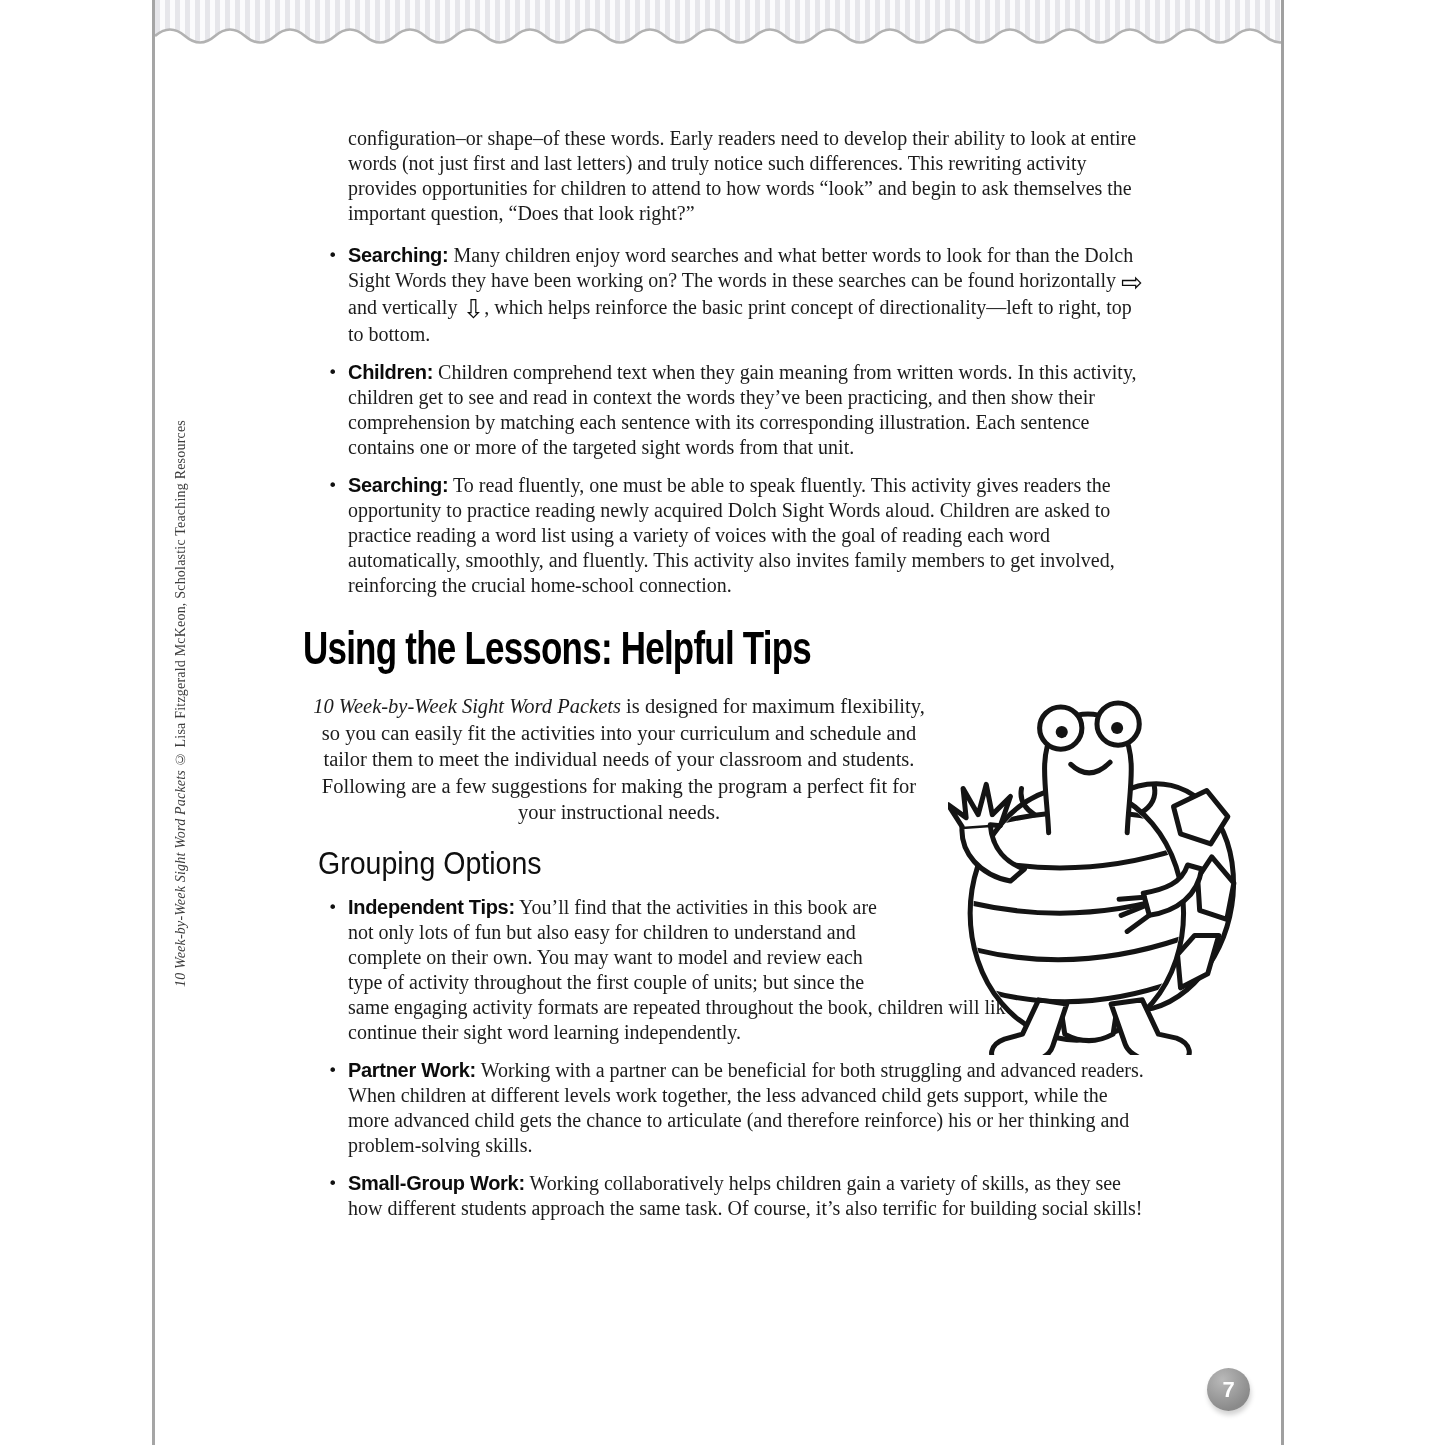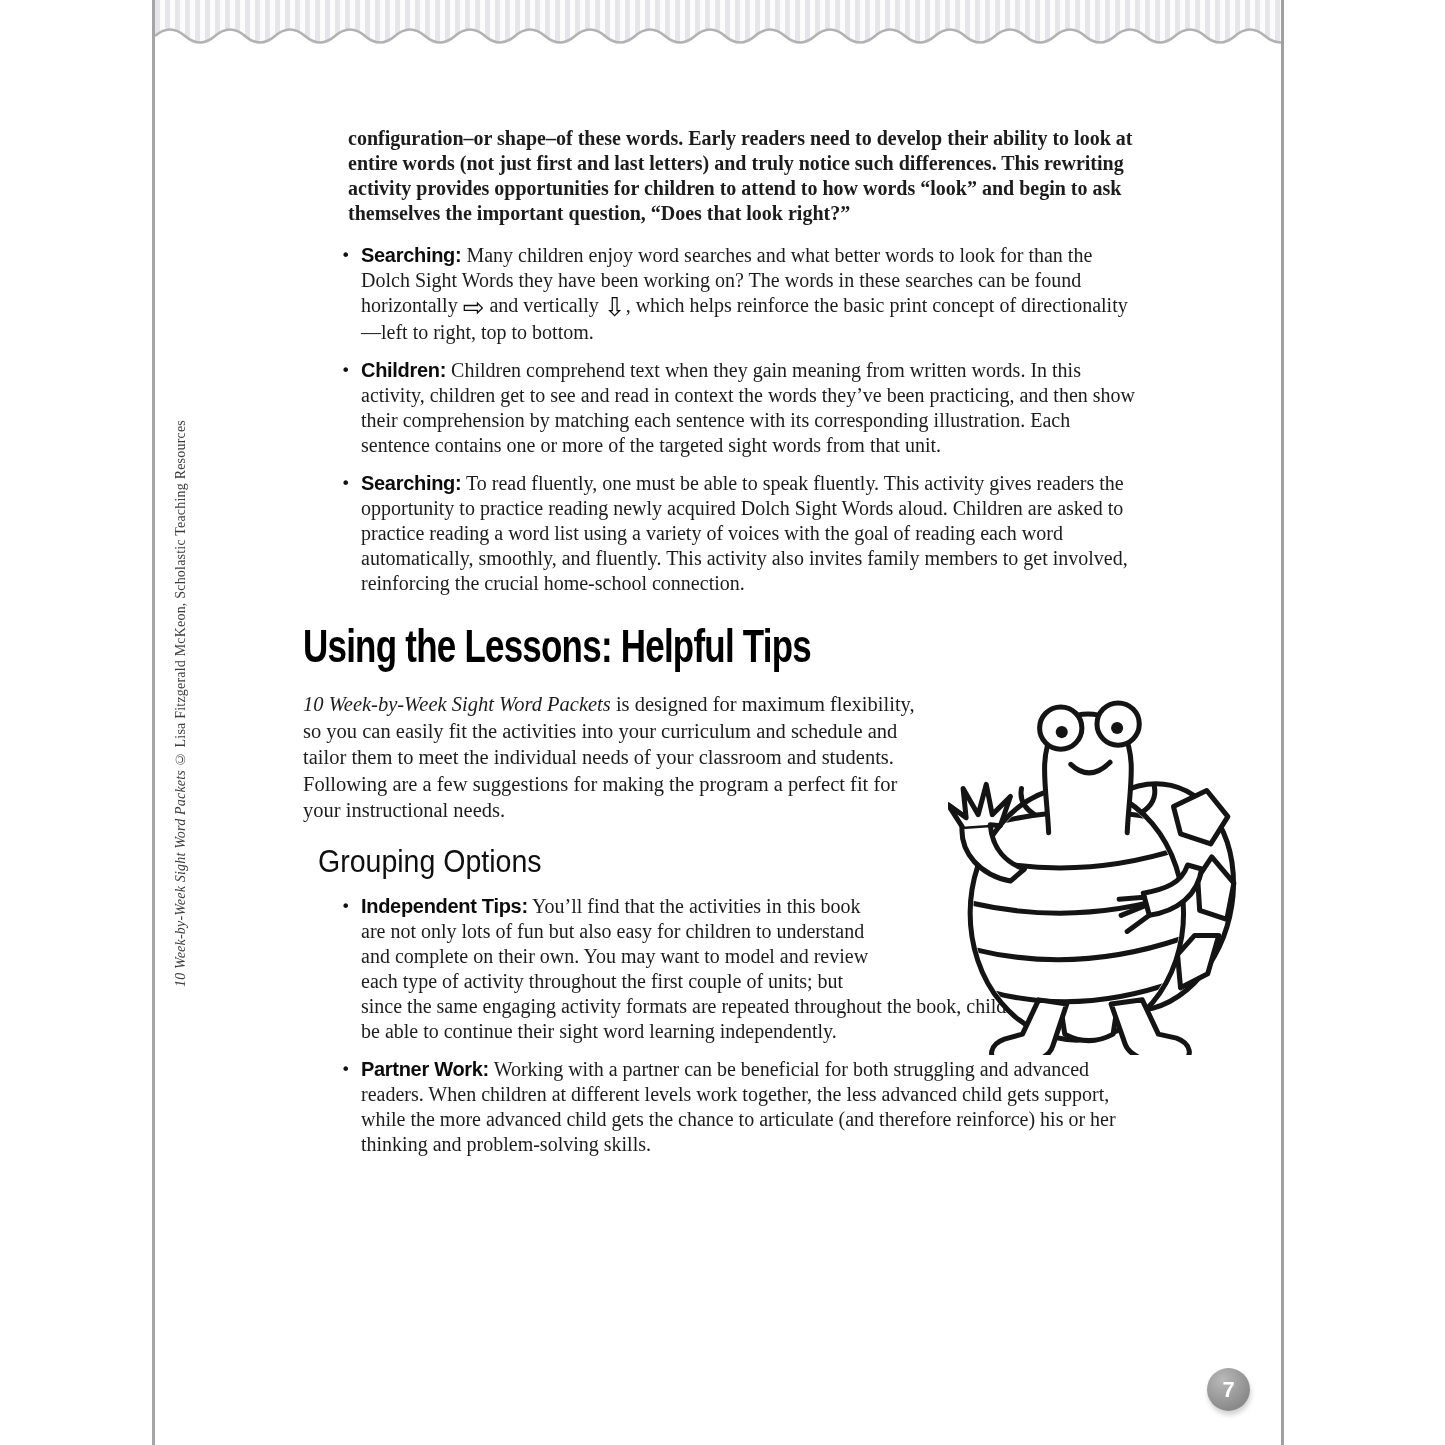--- a/index.html
+++ b/index.html
@@ -24,44 +24,44 @@
   
   .credit {
     position:absolute; left:18px; top:420px;
     writing-mode:vertical-rl; transform:rotate(180deg);
     font-size:14px; color:#3c3c3c; letter-spacing:0.2px; white-space:nowrap;
   }
   .credit .book-title { font-style:italic; }
 
   .content { position:absolute; left:193px; top:126px; width:800px; }
 
-  p.cont-para { margin:0 0 17px 0; font-size:20px; line-height:25px;font-weight:bold; }
+  p.cont-para { margin:0 0 17px 0; font-size:20px; line-height:25px; }
 
-  ul.blist { margin:13px; padding:0; list-style:none; }
+  ul.blist { margin:0; padding:0; list-style:none; }
   ul.blist li { position:relative; margin:0 0 13px 0; font-size:20px; line-height:25px; }
   ul.blist li::before {
     content:"•"; position:absolute; left:-20px; top:0px;
     font-family:"DejaVu Sans", sans-serif; font-size:16px; color:#111;
   }
   .blabel {
     font-family:"Liberation Sans", sans-serif; font-weight:bold;
     letter-spacing:-0.3px; color:#0c0c0c;
   }
   .arrow {
     font-family:"DejaVu Sans", sans-serif; font-size:26px; line-height:1;
     vertical-align:-4px; color:#0c0c0c;
   }
 
   h1.section-heading {
     margin:25px 0 20px -45px; width:810px;
     font-family:"Liberation Sans", sans-serif; font-weight:bold;
     font-size:46px; line-height:50px; letter-spacing:-1px; color:#000;
     transform:scaleX(0.76); transform-origin:left center; white-space:nowrap;
   }
-  p.intro-para { margin:0 0 19px -45px; width:632px; font-size:20.5px; line-height:26.5px; }
+  p.intro-para { margin:0 0 19px -45px; width:632px; font-size:20.5px; line-height:26.5px;text-align:center; }
 
   h2.grouping-heading {
     margin:0 0 12px -30px;
     font-family:"Liberation Sans", sans-serif; font-weight:400;
     font-size:31px; line-height:38px; color:#0f0f0f;
     transform:scaleX(0.92); transform-origin:left center; white-space:nowrap;
   }
   .wrap-spacer { float:right; width:258px; height:98px; }
 
   .turtle { position:absolute; left:793px; top:683px; width:302px; height:372px; }
@@ -122,20 +122,24 @@
     <ul class="blist">
       <li>
         <span class="wrap-spacer"></span>
         <span class="blabel">Independent Tips:</span>
         <span>You’ll find that the activities in this book are not only lots of fun but also easy for children to understand and complete on their own. You may want to model and review each type of activity throughout the first couple of units; but since the same engaging activity formats are repeated throughout the book, children will likely be able to continue their sight word learning independently.</span>
       </li>
       <li>
         <span class="blabel">Partner Work:</span>
         <span>Working with a partner can be beneficial for both struggling and advanced readers. When children at different levels work together, the less advanced child gets support, while the more advanced child gets the chance to articulate (and therefore reinforce) his or her thinking and problem-solving skills.</span>
       </li>
+      <li>
+        <span class="blabel">Small-Group Work:</span>
+        <span>Working collaboratively helps children gain a variety of skills, as they see how different students approach the same task. Of course, it’s also terrific for building social skills!</span>
+      </li>
     </ul>
 
   </div>
 
   <div class="turtle">
     <svg viewBox="0 0 300 368" fill="none" stroke="#141414" stroke-width="5" stroke-linecap="round" stroke-linejoin="round">
 
       <ellipse cx="196" cy="212" rx="86" ry="114" transform="rotate(13 196 212)" fill="#fff"></ellipse>
       <path d="M224,122 L257,106 L278,132 L261,159 L231,149 Z" fill="#fff"></path>
       <path d="M262,172 L284,198 L277,234 L250,225 L248,193 Z" fill="#fff"></path>

